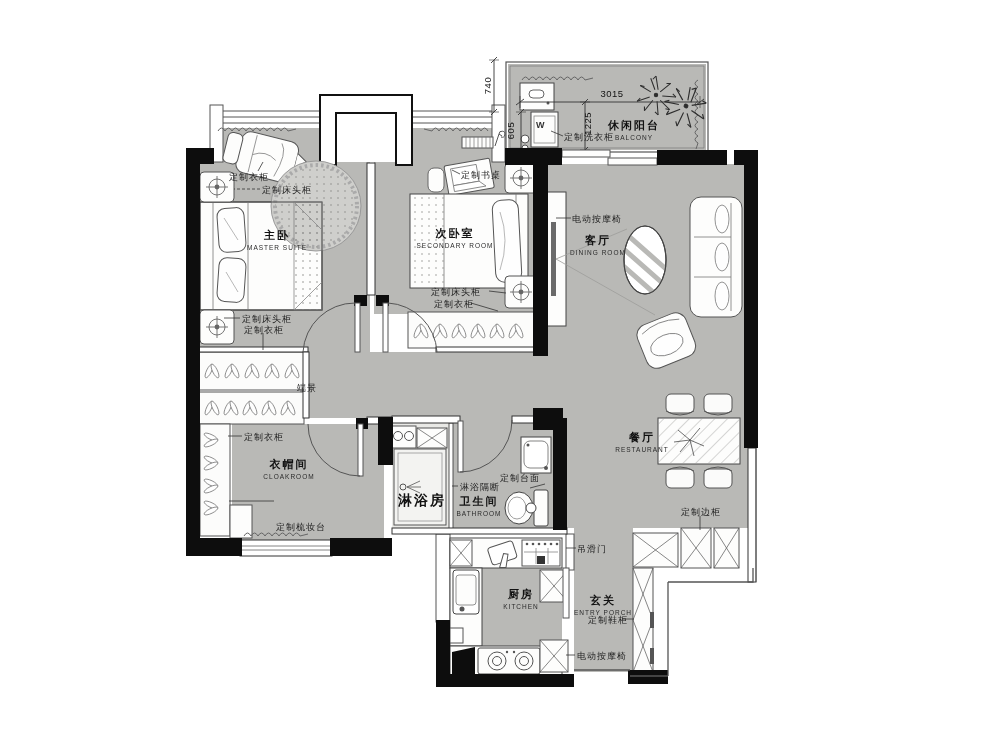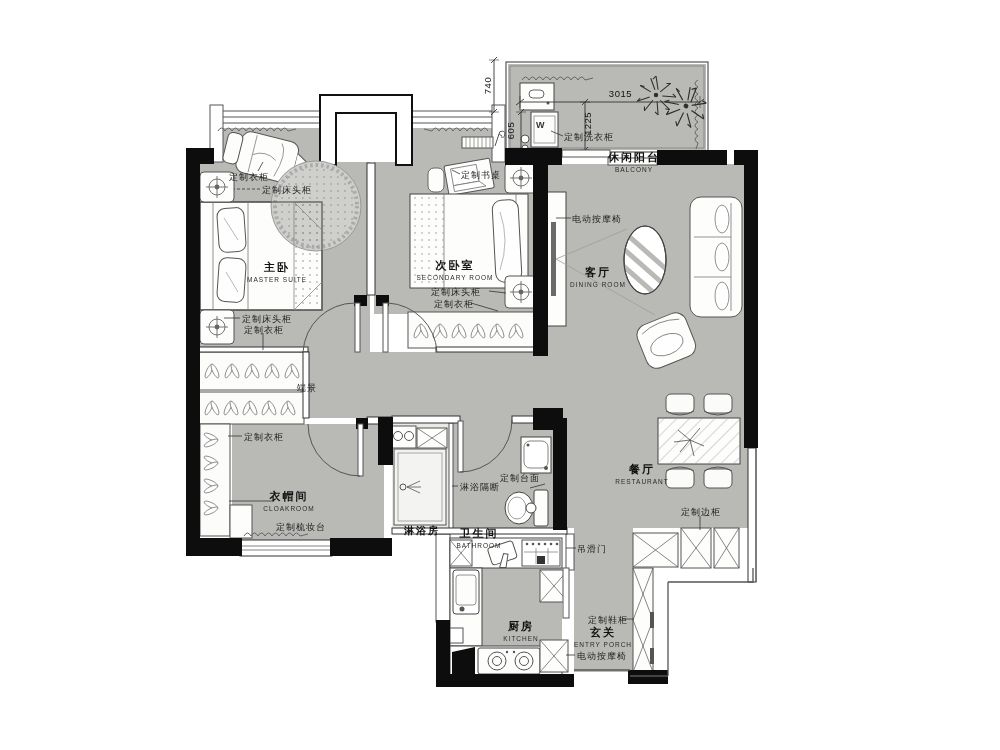--- a/index.html
+++ b/index.html
@@ -1,23 +1,23 @@
 <!DOCTYPE html>
 <html><head>
 <meta charset="utf-8">
 <style>
   html,body{margin:0;padding:0;background:#fff;}
   #stage{position:relative;width:1000px;height:750px;background:#ffffff;overflow:hidden;
          font-family:"Liberation Sans","DejaVu Sans",sans-serif;}
   #plan-svg{position:absolute;left:0;top:0;}
   .lab{position:absolute;font-size:9px;color:#1c1c1c;white-space:nowrap;letter-spacing:1px;}
-  .room{position:absolute;text-align:center;transform:translateX(-50%);margin-top:32px;}
+  .room{position:absolute;text-align:center;transform:translateX(-50%);}
   .room .cn{font-size:11px;font-weight:bold;color:#111;letter-spacing:2px;white-space:nowrap;}
   .room .en{font-size:6.5px;color:#2a2a2a;letter-spacing:1px;white-space:nowrap;margin-top:1px;}
-  .room.small .cn{font-size:10px;}
+  .room.small .cn{font-size:14px;}
   .dim{position:absolute;font-size:9.5px;color:#111;letter-spacing:0.5px;}
   .dimv{transform:rotate(-90deg);transform-origin:center center;}
   .wlab{position:absolute;font-size:9px;font-weight:bold;color:#333;}
 </style>
 </head>
 <body>
 
 <div id="stage">
 
 <svg id="plan-svg" width="1000" height="750" viewBox="0 0 1000 750">
@@ -419,18 +419,18 @@
 <div class="lab" style="left:276px;top:521px">定制梳妆台</div>
 <div class="lab" style="left:297px;top:382px">端景</div>
 <div class="lab" style="left:460px;top:481px">淋浴隔断</div>
 <div class="lab" style="left:500px;top:472px">定制台面</div>
 <div class="lab" style="left:681px;top:506px">定制边柜</div>
 <div class="lab" style="left:577px;top:543px">吊滑门</div>
 <div class="lab" style="left:588px;top:614px">定制鞋柜</div>
 <div class="lab" style="left:577px;top:650px">电动按摩椅</div>
 <div class="wlab" style="left:536px;top:120px">W</div>
 
-<div class="dim" style="left:592px;top:88px;width:40px;text-align:right">3015</div>
+<div class="dim" style="left:592px;top:88px;width:40px;text-align:center">3015</div>
 <div class="dim dimv" style="left:572px;top:118px;width:30px;text-align:center">1225</div>
 <div class="dim dimv" style="left:474px;top:80px;width:26px;text-align:center">740</div>
 <div class="dim dimv" style="left:497px;top:125px;width:26px;text-align:center">605</div>
 
 </div>
 
 </body></html>

